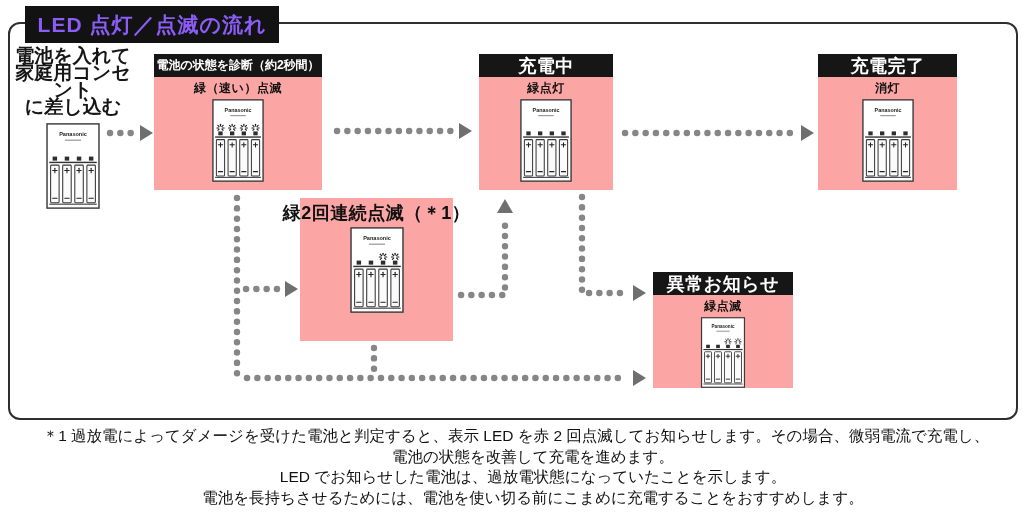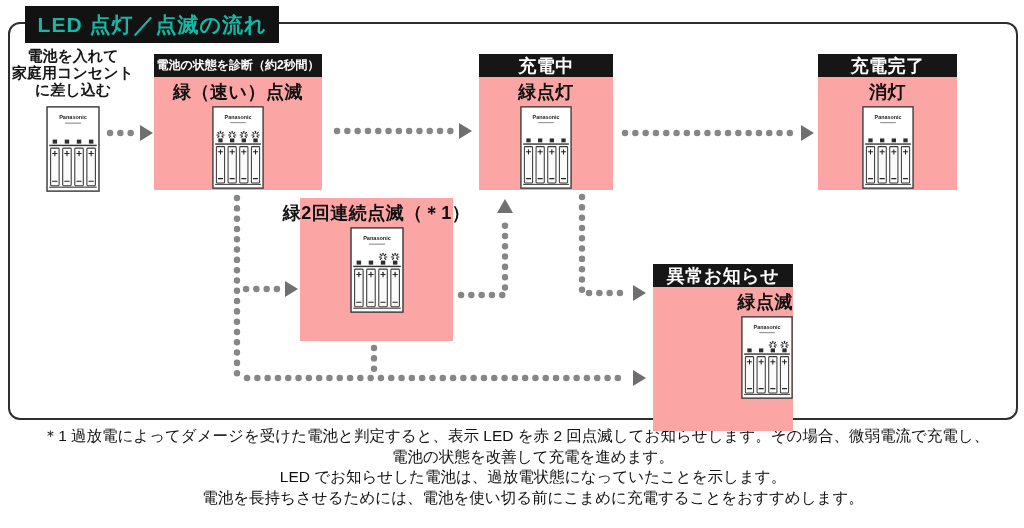--- a/index.html
+++ b/index.html
@@ -7,40 +7,40 @@
     width:1024px;height:528px;position:relative;background:#ffffff;
     font-family:"Liberation Sans","DejaVu Sans",sans-serif;
     color:#1a1a1a;overflow:hidden;
   }
   .frame{
     position:absolute;left:8px;top:22px;width:1006px;height:394px;
     border:2.5px solid #2e2e2e;border-radius:12px;background:#fff;
   }
   .title-box{
     position:absolute;left:25px;top:6px;height:37px;min-width:230px;
-    background:#121212;color:#14b8a6;display:flex;align-items:center;justify-content:center;
+    background:#121212;color:#8b5cf6;display:flex;align-items:center;justify-content:center;
     font-size:21px;font-weight:bold;padding:0 12px;letter-spacing:1px;z-index:3;
   }
   .start-block{
     position:absolute;left:12px;top:47px;width:122px;z-index:2;
     display:flex;flex-direction:column;align-items:center;
   }
-  .start-text{font-size:15px;font-weight:bold;line-height:17px;text-align:center;color:#161616;}
+  .start-text{font-size:19px;font-weight:bold;line-height:17px;text-align:center;color:#161616;}
   .start-block svg.charger{margin-top:8px;}
 
   .stage{
     position:absolute;background:#fca5a5;display:flex;flex-direction:column;align-items:center;z-index:2;
   }
   .stage-header{
     width:100%;height:23px;background:#161616;color:#ffffff;font-weight:bold;
     display:flex;align-items:center;justify-content:center;font-size:18px;letter-spacing:0.5px;
   }
   .stage-header.small{font-size:12px;letter-spacing:0;}
   .stage-led{
-    font-size:18px;font-weight:bold;color:#111;margin-top:3px;letter-spacing:0.5px;white-space:nowrap;
+    font-size:12px;font-weight:bold;color:#111;margin-top:3px;letter-spacing:0.5px;white-space:nowrap;
   }
   .stage-led.small{font-size:18px;}
   .stage svg.charger{margin-top:2px;}
 
   svg.connectors{position:absolute;left:0;top:0;z-index:1;pointer-events:none;}
   .dotline{fill:none;stroke:#868686;stroke-width:6.4;stroke-linecap:round;stroke-dasharray:0.1 10.2;}
   .ahead{fill:#6f6f6f;stroke:none;}
 
   .footnote{
     position:absolute;left:16px;top:426px;width:1000px;font-size:15.5px;line-height:20.5px;color:#111;text-align:center;
@@ -152,21 +152,21 @@
 
 <div class="stage" style="left:300px;top:198px;width:153px;height:143px;">
   <div class="stage-led small">緑2回連続点滅（＊1）</div>
   <svg class="charger" width="54" height="86" viewBox="0 0 60 96">
     <use href="#charger-sym"></use>
     <use href="#burst" x="36.75" y="33.5"></use>
     <use href="#burst" x="50.25" y="33.5"></use>
   </svg>
 </div>
 
-<div class="stage" style="left:653px;top:264px;width:140px;height:167px;align-items:flex-end;">
+<div class="stage" style="left:653px;top:272px;width:140px;height:116px;">
   <div class="stage-header">異常お知らせ</div>
   <div class="stage-led">緑点滅</div>
   <svg class="charger" width="52" height="83" viewBox="0 0 60 96">
     <use href="#charger-sym"></use>
     <use href="#burst" x="36.75" y="33.5"></use>
     <use href="#burst" x="50.25" y="33.5"></use>
   </svg>
 </div>
 
 <svg class="connectors" width="1024" height="528" viewBox="0 0 1024 528">

